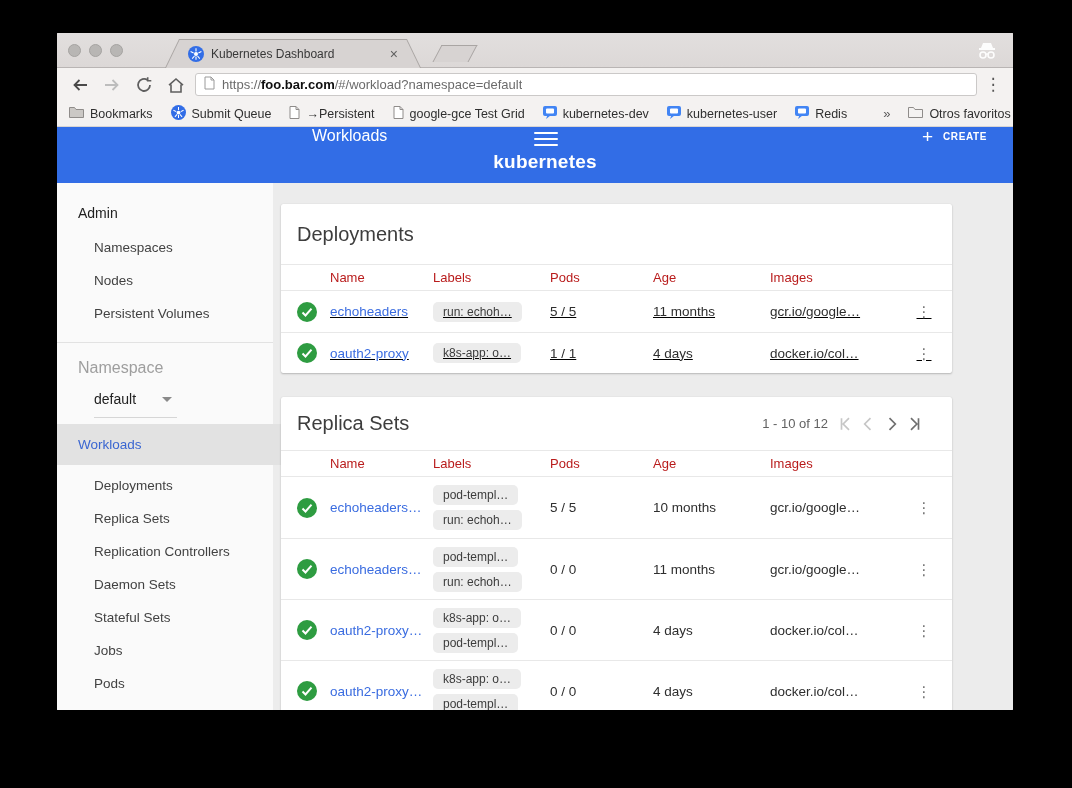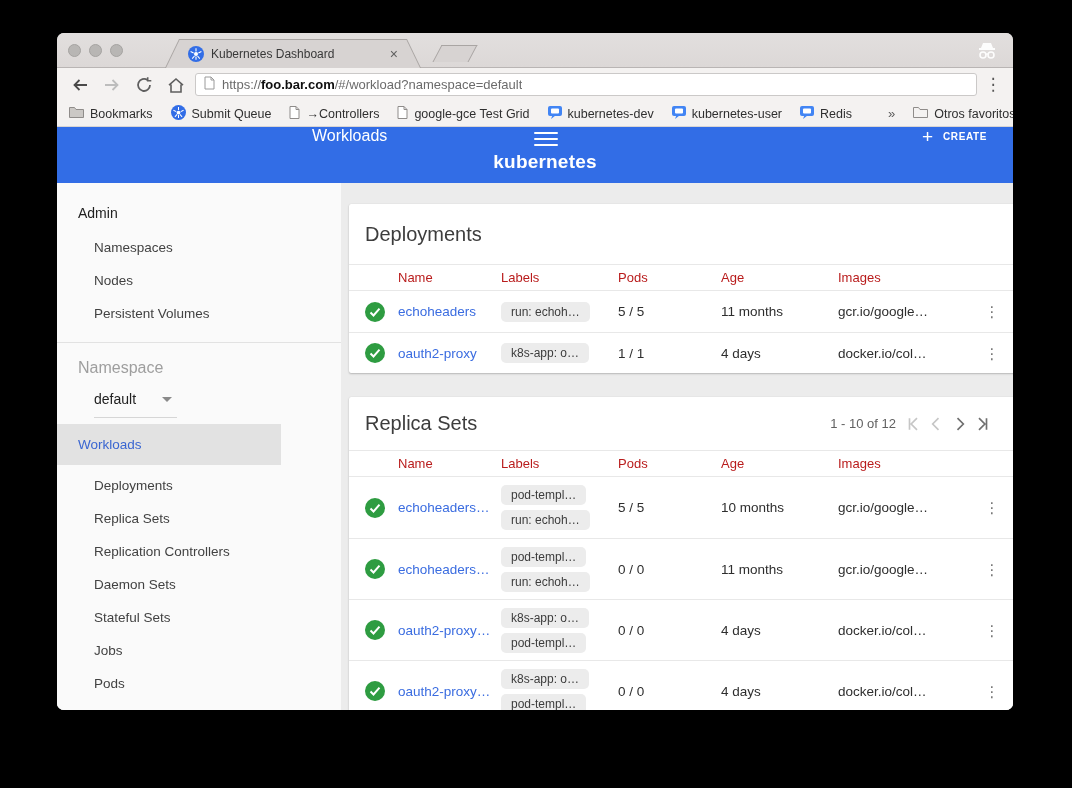--- a/index.html
+++ b/index.html
@@ -3,21 +3,21 @@
 <meta charset="utf-8">
 <style>
   html,body{margin:0;padding:0;}
   body{
     width:1072px;height:788px;background:#000;
     font-family:"Liberation Sans","DejaVu Sans",sans-serif;
     -webkit-font-smoothing:antialiased;position:relative;overflow:hidden;
   }
   .window{
     position:absolute;left:57px;top:33px;width:956px;height:677px;
-    border-radius:7px;overflow:hidden;background:#ececec;
+    border-radius:1px;overflow:hidden;background:#ececec;
     box-shadow:0 18px 50px rgba(0,0,0,.65);
   }
   
   .titlebar{height:35px;background:linear-gradient(#e2dfde,#dcd8d7);position:relative;border-bottom:1px solid #b9b5b4;box-sizing:border-box;}
   .traffic{position:absolute;top:11px;left:11px;display:flex;gap:8px;}
   .traffic span{width:13px;height:13px;border-radius:50%;background:#b8b6b4;border:1px solid #a5a3a1;box-sizing:border-box;display:block;}
   .tab{
     position:absolute;left:108px;top:6px;width:256px;height:29px;
   }
   .tab .tab-outline{position:absolute;inset:0;background:#a9a5a3;
@@ -53,21 +53,21 @@
   .appbar{height:56px;background:#326de6;display:flex;align-items:center;position:relative;flex-direction:column;}
   .hamburger{width:24px;height:24px;margin-left:21px;display:flex;flex-direction:column;justify-content:center;gap:4px;}
   .hamburger i{display:block;height:2px;background:#fff;border-radius:1px;}
   .brand{color:#fff;font-size:19px;font-weight:bold;letter-spacing:.2px;margin-left:20px;}
   .page-title{color:#fff;font-size:16px;position:absolute;left:255px;}
   .create-btn{position:absolute;right:26px;display:flex;align-items:center;gap:10px;color:#fff;}
   .create-plus{font-size:19px;font-weight:400;line-height:1;}
   .create-label{font-size:10px;font-weight:bold;letter-spacing:.6px;}
   
   .content{display:flex;height:528px;background:#ececec;}
-  .sidebar{width:284px;background:#fafafa;box-sizing:border-box;padding-top:10px;flex:none;}
+  .sidebar{width:216px;background:#fafafa;box-sizing:border-box;padding-top:10px;flex:none;}
   .side-heading{font-size:14px;color:#212121;font-weight:500;padding:12px 0 10px 21px;}
   .side-item{font-size:13.5px;color:#424242;padding:9px 0 9px 37px;cursor:pointer;}
   .side-divider{height:1px;background:#e2e2e2;margin:12px 0 10px 0;}
   .ns-label{font-size:16px;color:#9e9e9e;padding:6px 0 10px 21px;}
   .ns-select{display:flex;align-items:center;gap:26px;padding:4px 0 6px 37px;font-size:14px;color:#212121;}
   .ns-caret{width:0;height:0;border-left:5px solid transparent;border-right:5px solid transparent;border-top:5px solid #8a8a8a;}
   .ns-underline{height:1px;background:#d6d6d6;margin:4px 0 6px 37px;width:83px;}
   .active-item{background:#e2e2e2;color:#3a66d1;font-weight:500;font-size:13.5px;padding:13px 0 13px 21px;width:224px;box-sizing:border-box;margin-top:6px;margin-bottom:4px;}
   .main{flex:1;padding:21px 25px 0 8px;box-sizing:border-box;}
   .card{background:#fff;border-radius:2px;box-shadow:0 1px 2px rgba(0,0,0,.22),0 0 1px rgba(0,0,0,.12);width:671px;box-sizing:border-box;}
@@ -75,21 +75,21 @@
   .card-head{display:flex;align-items:center;padding:0 16px;}
   .card1 .card-head{height:60px;}
   .card2 .card-head{height:53px;}
   .card-title{font-size:20px;color:#3d3d3d;flex:1;}
   .pager{display:flex;align-items:center;padding-right:8px;}
   .pager-label{font-size:13px;color:#616161;margin-right:4px;}
   .pager-btn{width:24px;height:24px;display:flex;align-items:center;justify-content:center;}
   .t-row{display:grid;grid-template-columns:33px 103px 117px 103px 117px 1fr 24px;align-items:center;padding:0 16px;box-sizing:border-box;}
   .t-head{height:27px;border-top:1px solid #e8e8e8;border-bottom:1px solid #e8e8e8;}
   .t-head .th{font-size:13px;color:#b91c1c;}
-  .d-row{height:41px;}
+  .d-row{height:41px;text-decoration:underline;}
   .r-row{height:61px;border-top:1px solid #e8e8e8;}
   .d-row + .d-row{border-top:1px solid #e8e8e8;}
   .cell{font-size:13.5px;color:#2e2e2e;white-space:nowrap;overflow:hidden;}
   .link{color:#3a6ce0;cursor:pointer;}
   .chips{display:flex;flex-direction:column;gap:5px;align-items:flex-start;}
   .chip{background:#ececec;border-radius:5px;padding:3px 10px;font-size:12px;color:#3c3c3c;white-space:nowrap;}
   .row-menu{font-size:15px;color:#757575;text-align:center;letter-spacing:0;line-height:1;cursor:pointer;}
   .status-icon{display:flex;align-items:center;}
 </style>
 </head>
@@ -180,21 +180,21 @@
             </g>
             <circle cx="8" cy="8" r="2" fill="#fff"></circle>
           </svg></span>
       <span>Submit Queue</span>
     </div>
     <div class="bm">
       <span><svg width="11" height="13" viewBox="0 0 11 13">
             <path d="M1 .5h6l3 3v9H1z" fill="#fff" stroke="#8f8c8a"></path>
             <path d="M7 .5v3h3" fill="none" stroke="#8f8c8a"></path>
           </svg></span>
-      <span>→Controllers</span>
+      <span>→Persistent</span>
     </div>
     <div class="bm">
       <span><svg width="11" height="13" viewBox="0 0 11 13">
             <path d="M1 .5h6l3 3v9H1z" fill="#fff" stroke="#8f8c8a"></path>
             <path d="M7 .5v3h3" fill="none" stroke="#8f8c8a"></path>
           </svg></span>
       <span>google-gce Test Grid</span>
     </div>
     <div class="bm">
       <span><svg width="14" height="14" viewBox="0 0 14 14">

